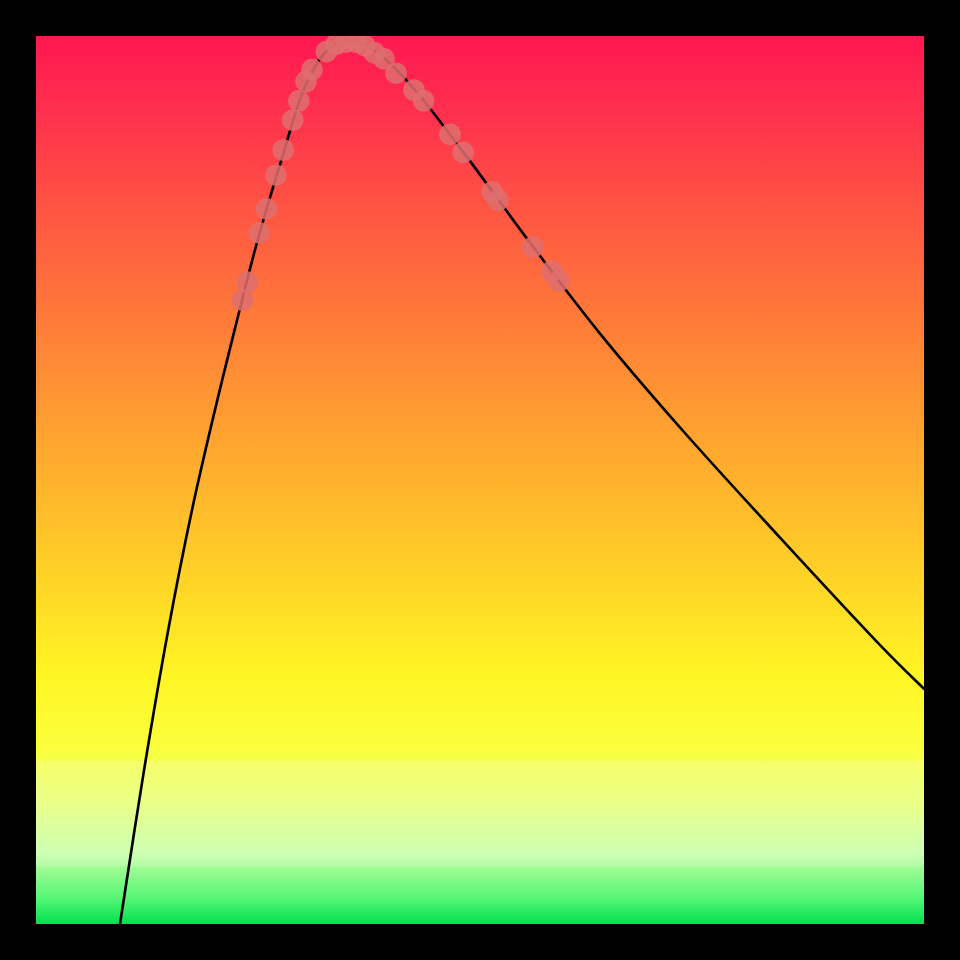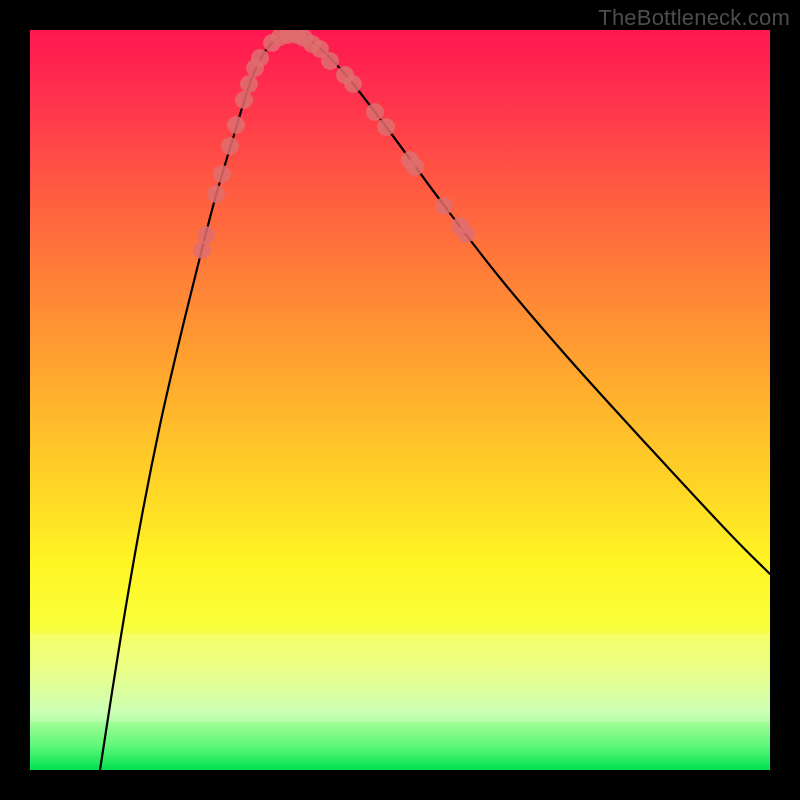--- a/index.html
+++ b/index.html
@@ -112,15 +112,14 @@
         <circle cx="345" cy="82" r="9" class="marker"></circle>
         <circle cx="356" cy="97" r="9" class="marker"></circle>
         <circle cx="380" cy="130" r="9" class="marker"></circle>
         <circle cx="385" cy="137" r="9" class="marker"></circle>
         <circle cx="414" cy="176" r="9" class="marker"></circle>
         <circle cx="430" cy="196" r="9" class="marker"></circle>
         <circle cx="436" cy="204" r="9" class="marker"></circle>
       </g>
   </svg>
 
-  <div class="watermark">TheBottleneck.com</div>
 
 </div>
 
 </body></html>

